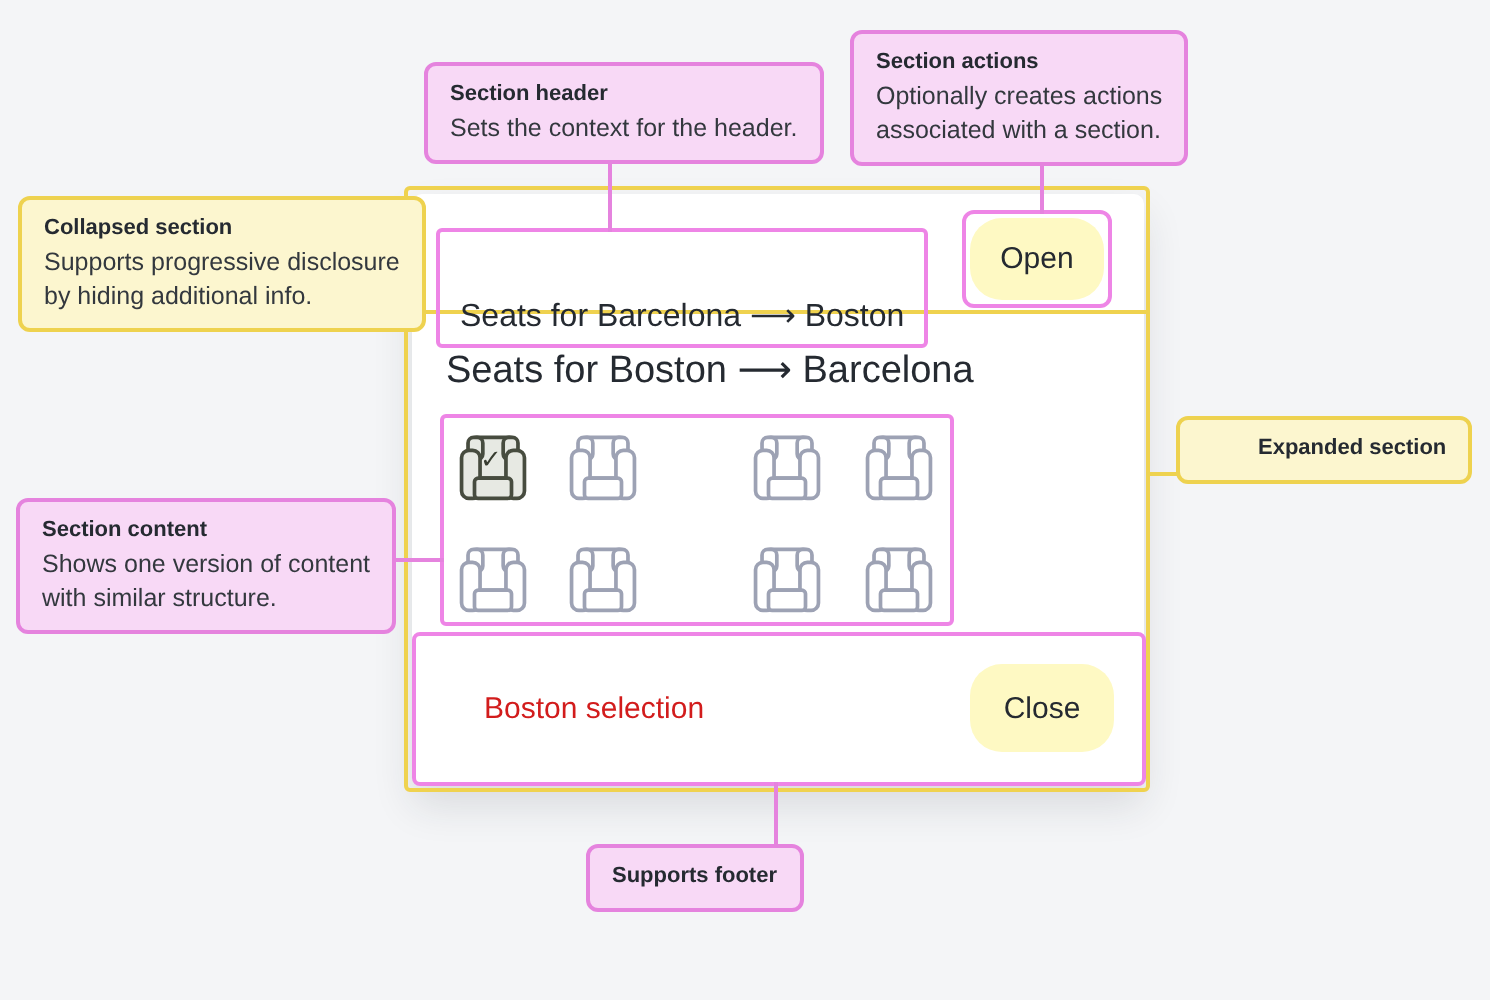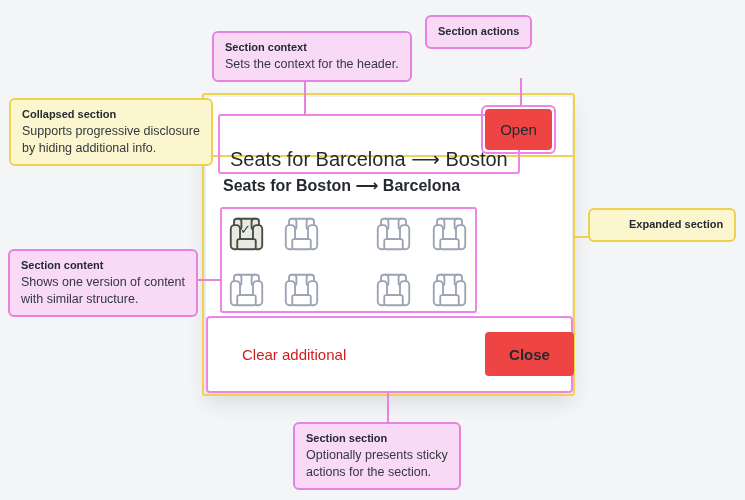--- a/index.html
+++ b/index.html
@@ -46,42 +46,42 @@
   .pink-outline {
     position: absolute;
     border: 2px solid #ee85e6;
     border-radius: 3px;
     z-index: 3;
   }
   .title-outline { left: 218px; top: 114px; }
   .title-outline .section-title {
     display: block;
     padding: 2px 10px 3px;
-    font-size: 20px; line-height: 20px; font-weight: 500;
+    font-size: 16px; line-height: 20px; font-weight: 500;
     white-space: nowrap;
     margin-top: 31px;
   }
   .open-outline { left: 481px; top: 105px; width: 75px; height: 49px; border-radius: 6px; }
 
   .btn {
     position: absolute;
     display: flex; align-items: center; justify-content: center;
-    background: #ef4444;
-    border: none; border-radius: 4px;
+    background: #fef9c3;
+    border: none; border-radius: 16px;
     font-family: inherit;
     font-size: 15px; font-weight: 500; color: #252a31;
     cursor: pointer;
     z-index: 4;
   }
   .btn-open { left: 485px; top: 109px; width: 67px; height: 41px; }
 
   .expanded-title {
     position: absolute;
     left: 223px; top: 176px;
-    font-size: 16px; line-height: 20px; font-weight: 700;
+    font-size: 19px; line-height: 20px; font-weight: 400;
     white-space: nowrap;
     z-index: 3;
   }
 
   
   .seats-outline {
     left: 220px; top: 207px;
     width: 257px; height: 106px;
     background: transparent;
   }
@@ -119,21 +119,21 @@
   .clear-btn {
     position: absolute;
     left: 34px; top: 28px;
     background: none; border: none;
     font-family: inherit;
     font-size: 15px; line-height: 18px; font-weight: 500;
     color: #d21c1c;
     cursor: pointer;
     white-space: nowrap;
   }
-  .btn-close { left: 277px; top: 14px; width: 89px; height: 44px; font-weight: bold; }
+  .btn-close { left: 277px; top: 14px; width: 72px; height: 44px; }
 
   
   .callout {
     position: absolute;
     width: max-content;
     border: 2px solid;
     border-radius: 6px;
     padding: 6px 11px 7px;
     z-index: 6;
   }
@@ -256,55 +256,55 @@
           <rect x="6.5" y="4" width="8" height="12" rx="3"></rect>
           <rect x="25.5" y="4" width="8" height="12" rx="3"></rect>
           <rect x="3" y="11" width="10" height="26" rx="4"></rect>
           <rect x="27" y="11" width="10" height="26" rx="4"></rect>
           <rect x="10" y="26" width="20" height="11" rx="2"></rect>
       </svg>
     </div>
   </div>
 
   <div class="pink-outline footer-outline">
-    <button class="clear-btn">Clear additional</button>
+    <button class="clear-btn">Boston selection</button>
     <button class="btn btn-close">Close</button>
   </div>
 
   <div class="connector pink conn-header"></div>
   <div class="connector pink conn-actions"></div>
   <div class="connector yellow conn-collapsed"></div>
   <div class="connector pink conn-content"></div>
   <div class="connector yellow conn-expanded"></div>
   <div class="connector pink conn-footer"></div>
 
   <div class="callout pink co-header">
-    <div class="callout-title">Section context</div>
+    <div class="callout-title">Section header</div>
     <div class="callout-body">Sets the context for the header.</div>
   </div>
 
   <div class="callout pink co-actions">
     <div class="callout-title">Section actions</div>
+    <div class="callout-body">Optionally creates actions
+associated with a section.</div>
   </div>
 
   <div class="callout yellow co-collapsed">
     <div class="callout-title">Collapsed section</div>
     <div class="callout-body">Supports progressive disclosure
 by hiding additional info.</div>
   </div>
 
   <div class="callout pink co-content">
     <div class="callout-title">Section content</div>
     <div class="callout-body">Shows one version of content
 with similar structure.</div>
   </div>
 
   <div class="callout yellow co-expanded">
     <div class="callout-title">Expanded section</div>
   </div>
 
   <div class="callout pink co-footer">
-    <div class="callout-title">Section section</div>
-    <div class="callout-body">Optionally presents sticky
-actions for the section.</div>
+    <div class="callout-title">Supports footer</div>
   </div>
 
 </div>
 
 </body></html>

